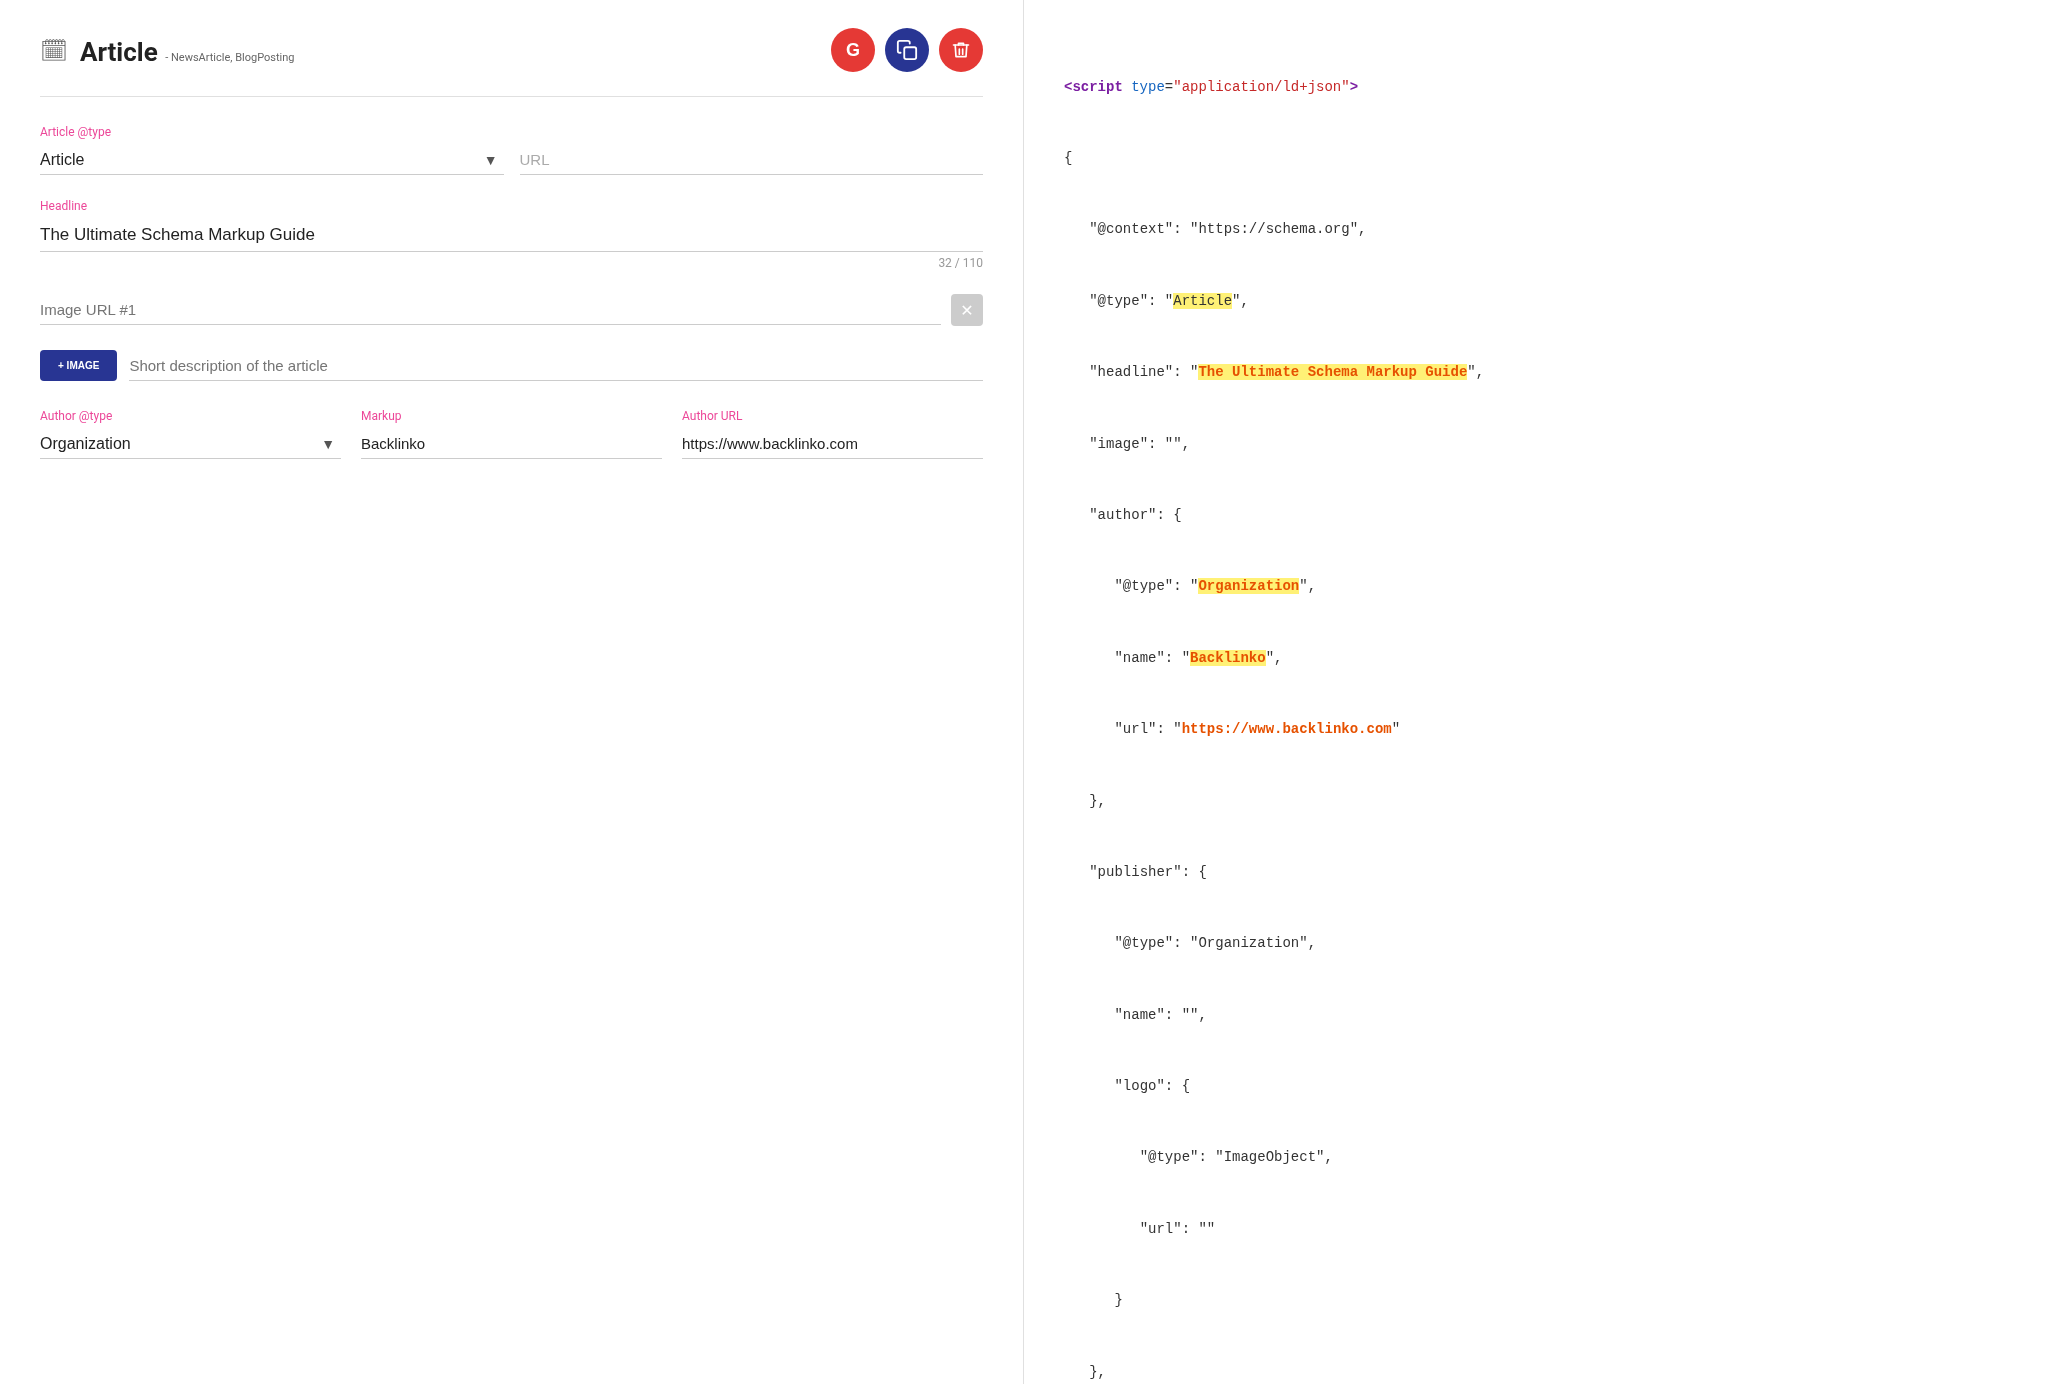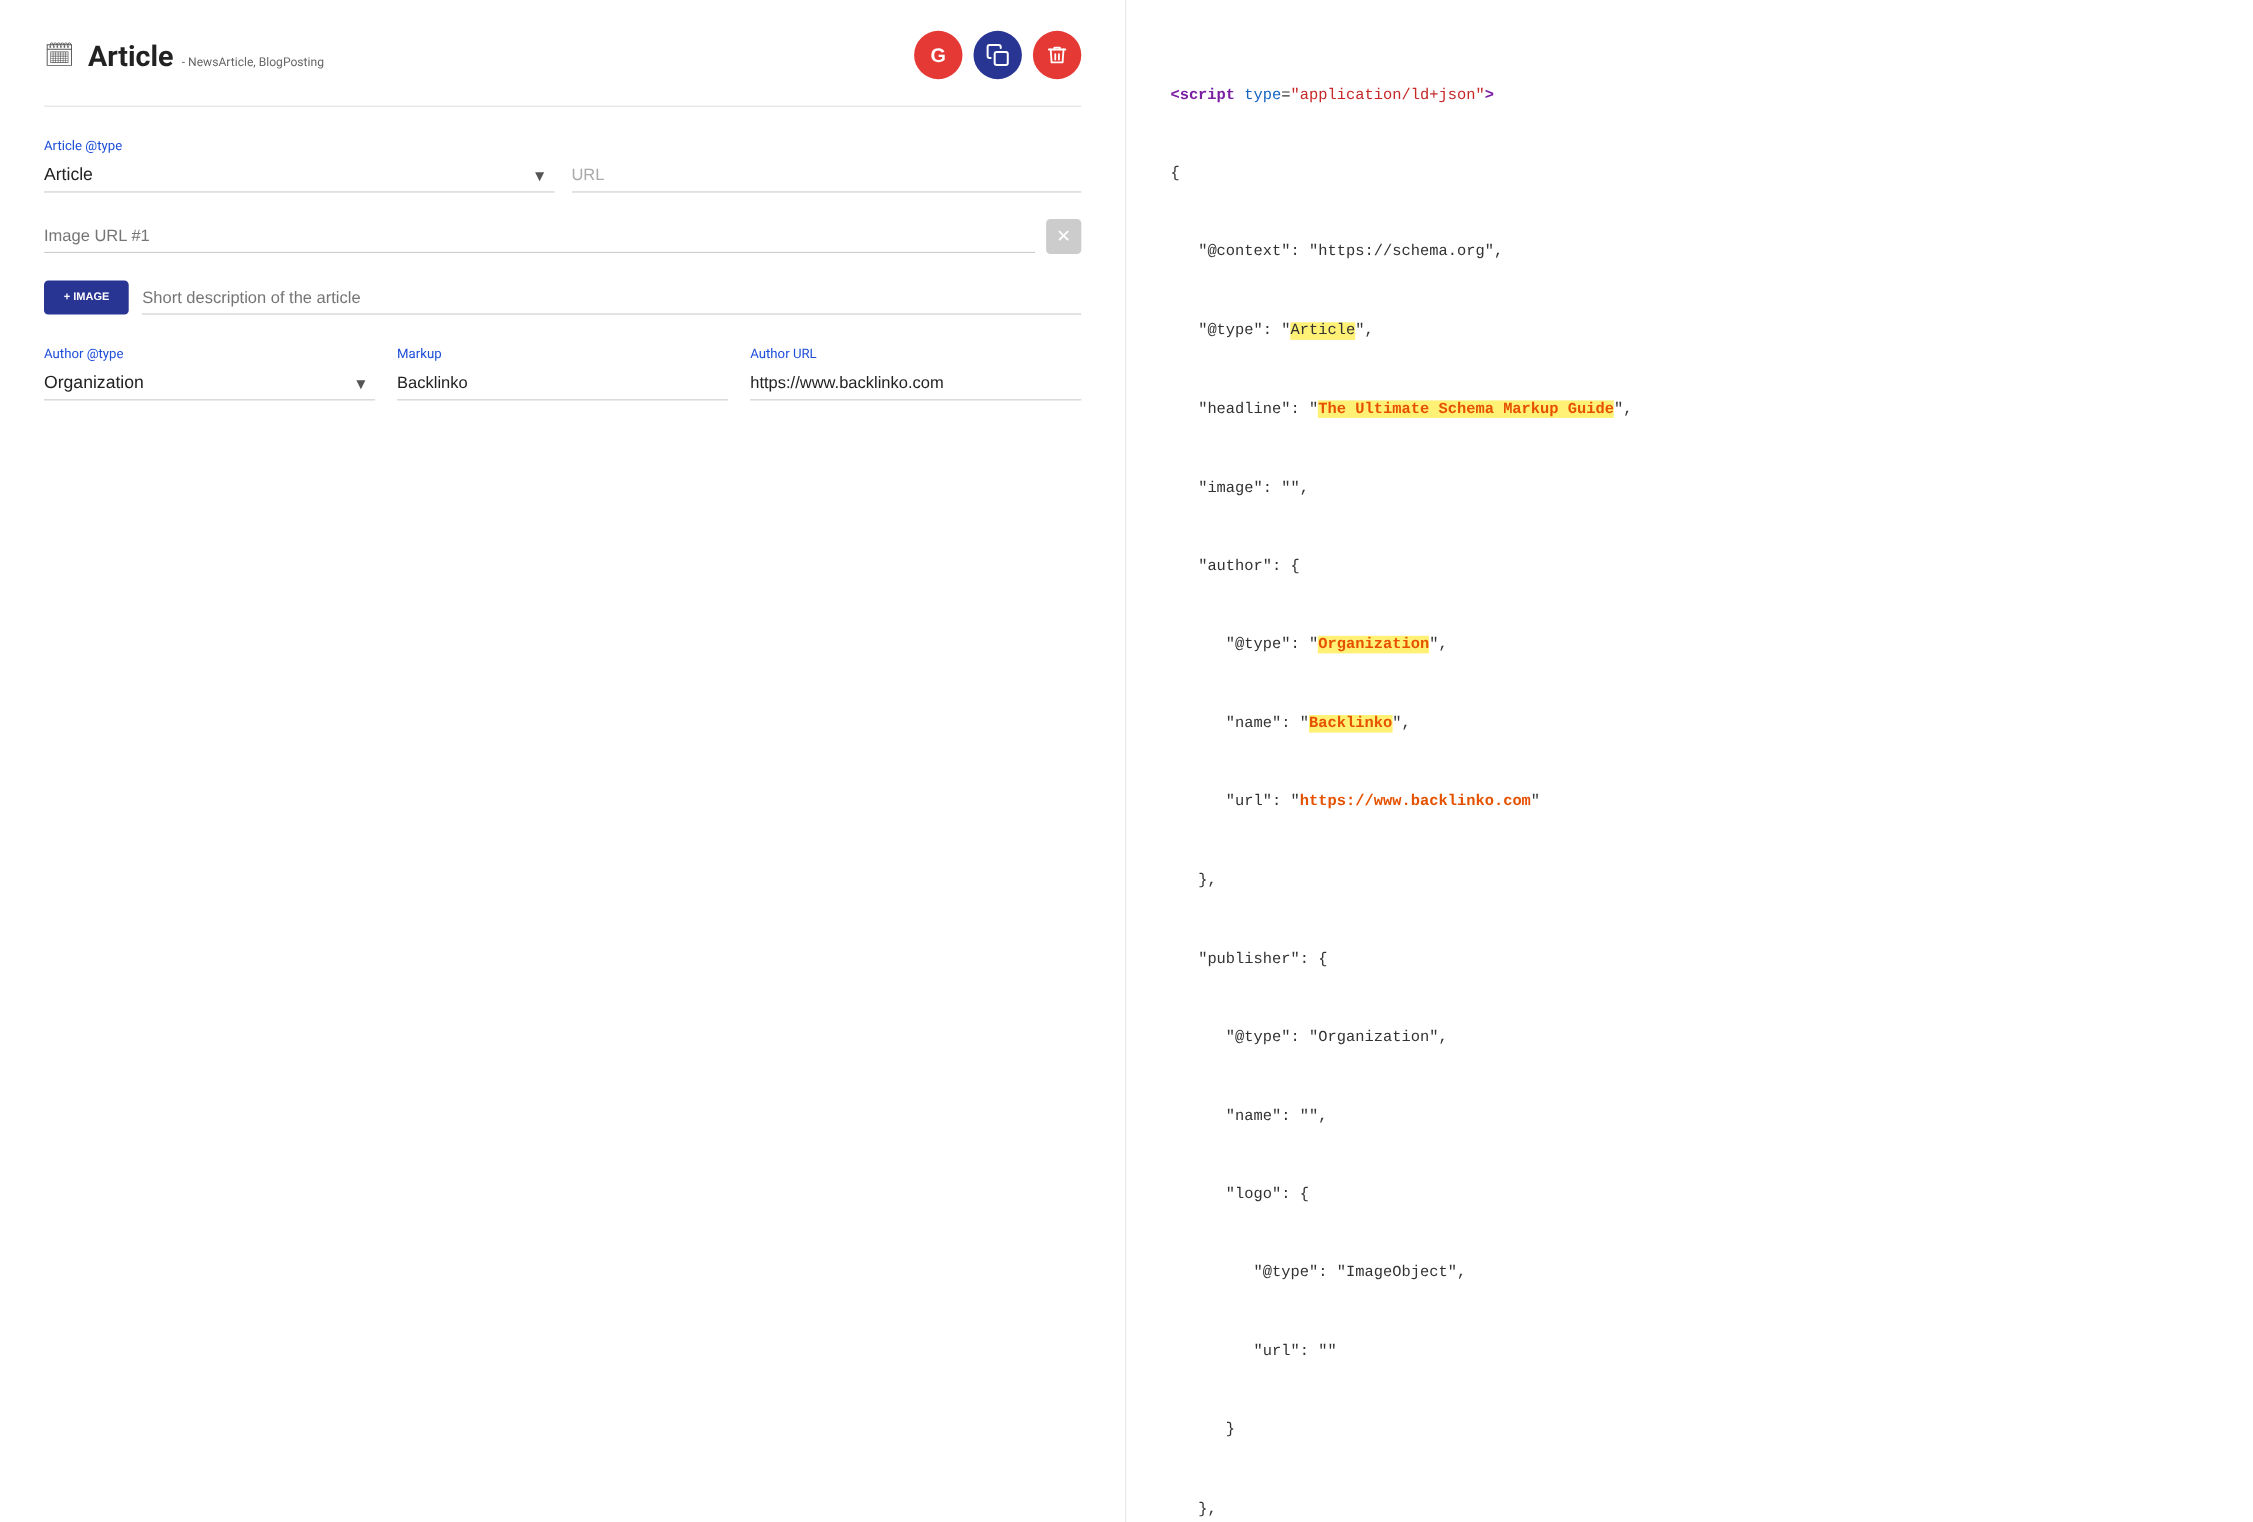--- a/index.html
+++ b/index.html
@@ -81,21 +81,21 @@
       border-top: 1px solid #e0e0e0;
       margin-bottom: 28px;
     }
 
     .field-group {
       margin-bottom: 24px;
     }
 
     .field-label {
       font-size: 12px;
-      color: #1d4ed8;
+      color: #ec4899;
       margin-bottom: 6px;
       display: block;
     }
 
     .field-row {
       display: flex;
       gap: 16px;
     }
 
     .field-select-wrapper {
@@ -308,20 +308,25 @@
             <span class="chevron-icon">▼</span>
           </div>
         </div>
         <div style="flex:1;">
           <label class="field-label">&nbsp;</label>
           <input class="field-input" type="text" placeholder="URL" style="">
         </div>
       </div>
     </div>
 
+    <div class="field-group">
+      <label class="field-label">Headline</label>
+      <input class="field-input" type="text" style="width: 100%; font-size: 17px; color: rgb(34, 34, 34);" value="The Ultimate Schema Markup Guide">
+      <div class="char-count">32 / 110</div>
+    </div>
 
     <div class="field-group">
       <div class="image-url-row">
         <input class="image-url-input" type="text" placeholder="Image URL #1" style="">
         <button class="remove-btn">✕</button>
       </div>
     </div>
 
     <div class="add-image-row">
       <button class="add-image-btn">+ IMAGE</button>

